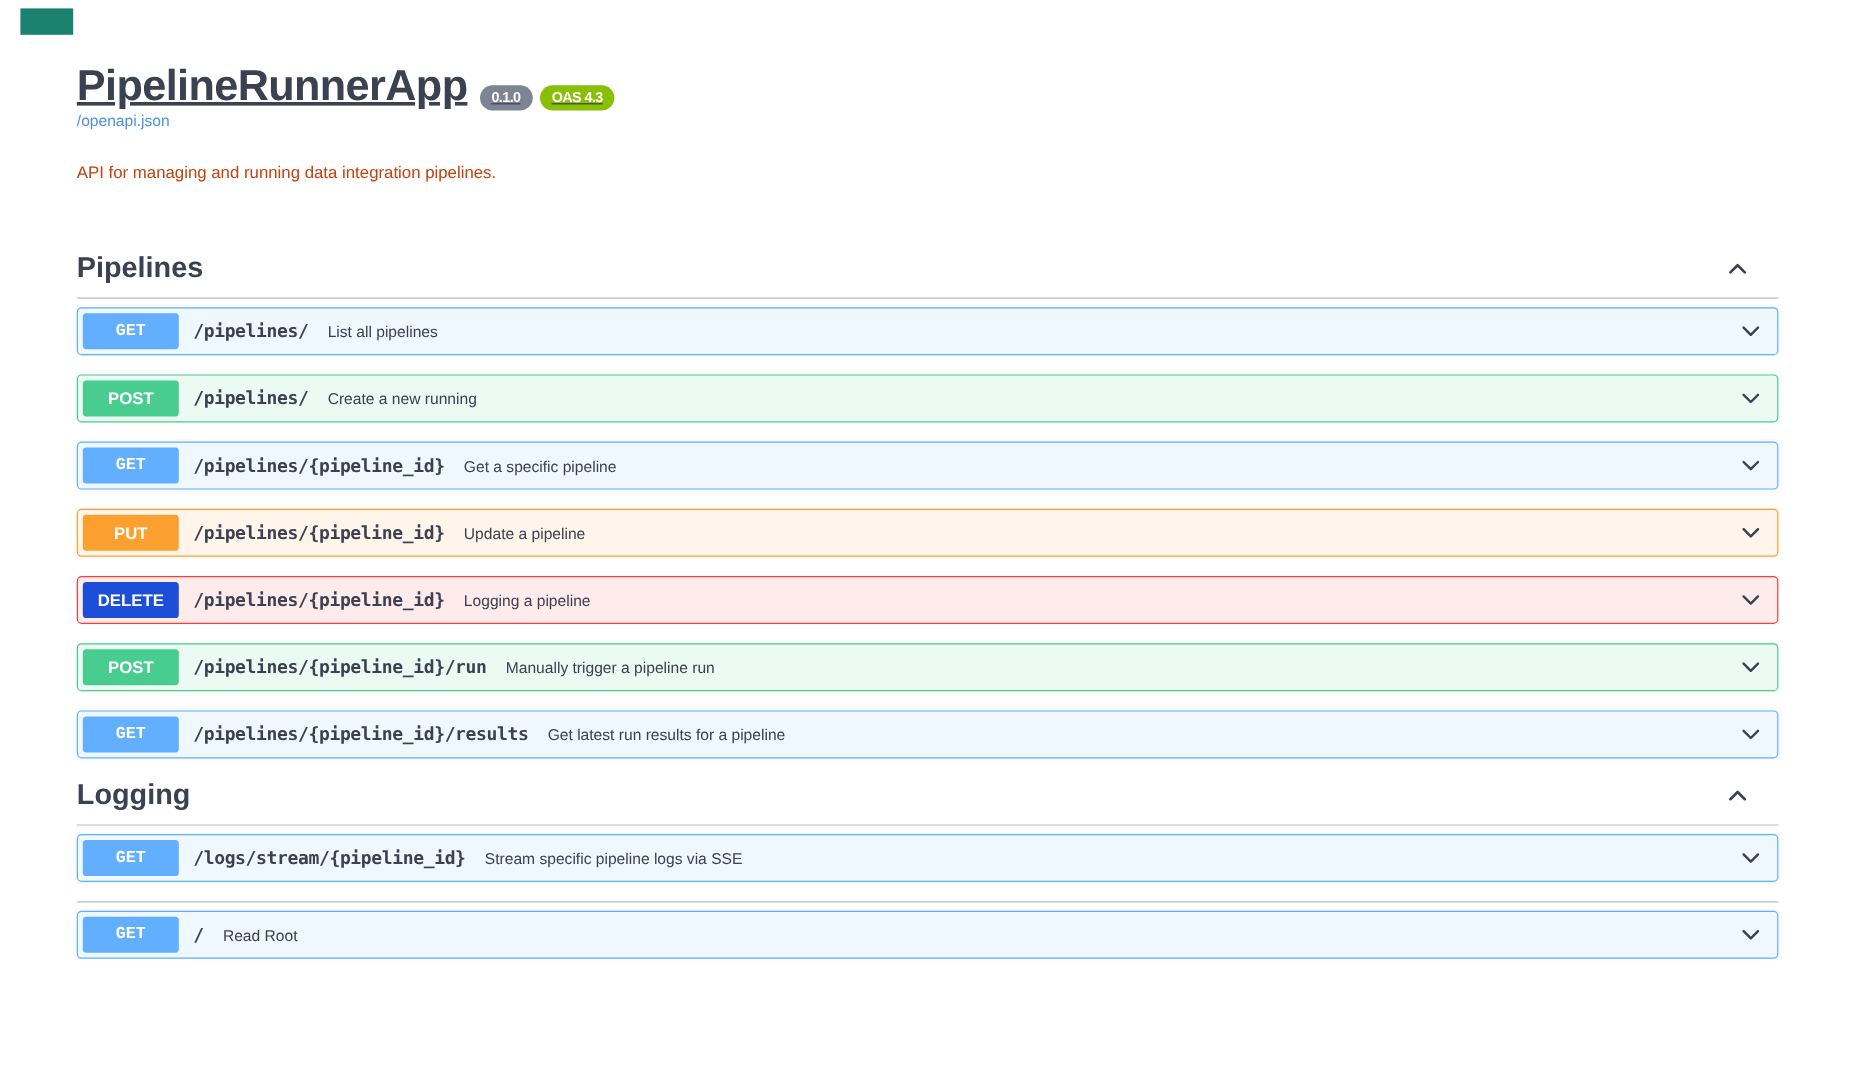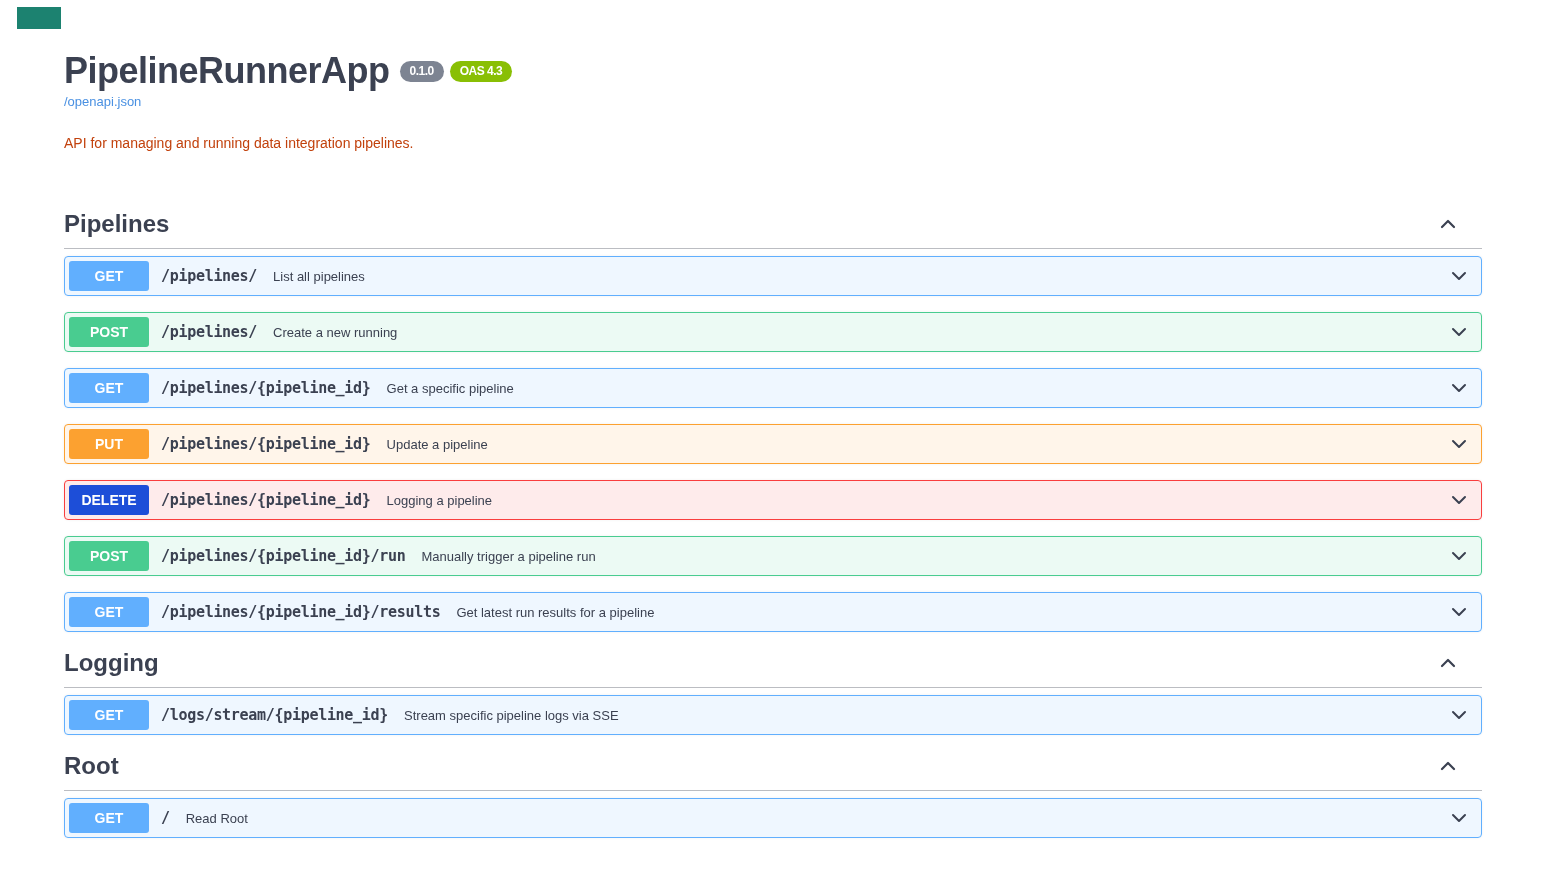--- a/index.html
+++ b/index.html
@@ -9,23 +9,24 @@
     font-family: "Liberation Sans", sans-serif; color: #3b4151;
   }
   .artifact {
     position: absolute; left: 17px; top: 7px; width: 44px; height: 22px;
     background: #1c8270;
   }
   .container { margin-left: 64px; width: 1418px; padding-top: 50px; }
 
   
   .info h1 {
-    display: flex; align-items: center;
+    display: flex; align-items: flex-end;
     font-size: 36px; font-weight: bold; color: #3b4151; line-height: 42px;
     letter-spacing: -0.5px;
+    text-decoration: underline;
   }
   .badge-group { display: flex; align-items: center; margin-left: 10px; margin-top: 1px; }
   .pill {
     display: inline-block; font-size: 12px; font-weight: bold; color: #ffffff;
     padding: 4px 10px; border-radius: 57px; line-height: 13px; vertical-align: top;
   }
   .pill.version { background: #7d8492; }
   .pill.oas { background: #89bf04; margin-left: 6px; }
   .spec-link {
     display: inline-block; margin-top: 0; font-size: 13px; color: #4990e2;
@@ -60,21 +61,21 @@
     font-family: "Liberation Sans", sans-serif;
   }
   .opblock .path {
     margin-left: 12px; font-family: "DejaVu Sans Mono", monospace;
     font-size: 15px; font-weight: bold; color: #3b4151; letter-spacing: -0.3px;
   }
   .opblock .summary { margin-left: 16px; font-size: 13px; color: #3b4151; }
   .opblock .chevron { margin-left: auto; margin-right: 12px; }
 
   .opblock.get    { background: rgba(97,175,254,.1);  border-color: #61affe; }
-  .opblock.get    .method-badge { background: #61affe; }
+  .opblock.get    .method-badge { background: #61affe; font-family: Liberation Mono, monospace; }
   .opblock.post   { background: rgba(73,204,144,.1);  border-color: #49cc90; }
   .opblock.post   .method-badge { background: #49cc90; }
   .opblock.put    { background: rgba(252,161,48,.1);  border-color: #fca130; }
   .opblock.put    .method-badge { background: #fca130; }
   .opblock.delete { background: rgba(249,62,62,.1);   border-color: #f93e3e; }
   .opblock.delete .method-badge { background: #1d4ed8; }
 </style>
 </head>
 <body>
 
@@ -180,26 +181,20 @@
       <span class="method-badge">GET</span>
       <span class="path">/logs/stream/{pipeline_id}</span>
       <span class="summary">Stream specific pipeline logs via SSE</span>
       <svg class="chevron" width="20" height="20" viewBox="0 0 20 20">
           <polyline points="4,7 10,13 16,7" fill="none" stroke="#3b4151" stroke-width="2" stroke-linecap="round" stroke-linejoin="round"></polyline>
         </svg>
     </div>
   </div>
 
   <div class="section">
-    <div class="section-header">
-      <h3>Root</h3>
-      <svg class="chevron" width="20" height="20" viewBox="0 0 20 20">
-          <polyline points="4,13 10,7 16,13" fill="none" stroke="#3b4151" stroke-width="2.2" stroke-linecap="round" stroke-linejoin="round"></polyline>
-        </svg>
-    </div>
     <div class="section-divider"></div>
 
     <div class="opblock get">
       <span class="method-badge">GET</span>
       <span class="path">/</span>
       <span class="summary">Read Root</span>
       <svg class="chevron" width="20" height="20" viewBox="0 0 20 20">
           <polyline points="4,7 10,13 16,7" fill="none" stroke="#3b4151" stroke-width="2" stroke-linecap="round" stroke-linejoin="round"></polyline>
         </svg>
     </div>

